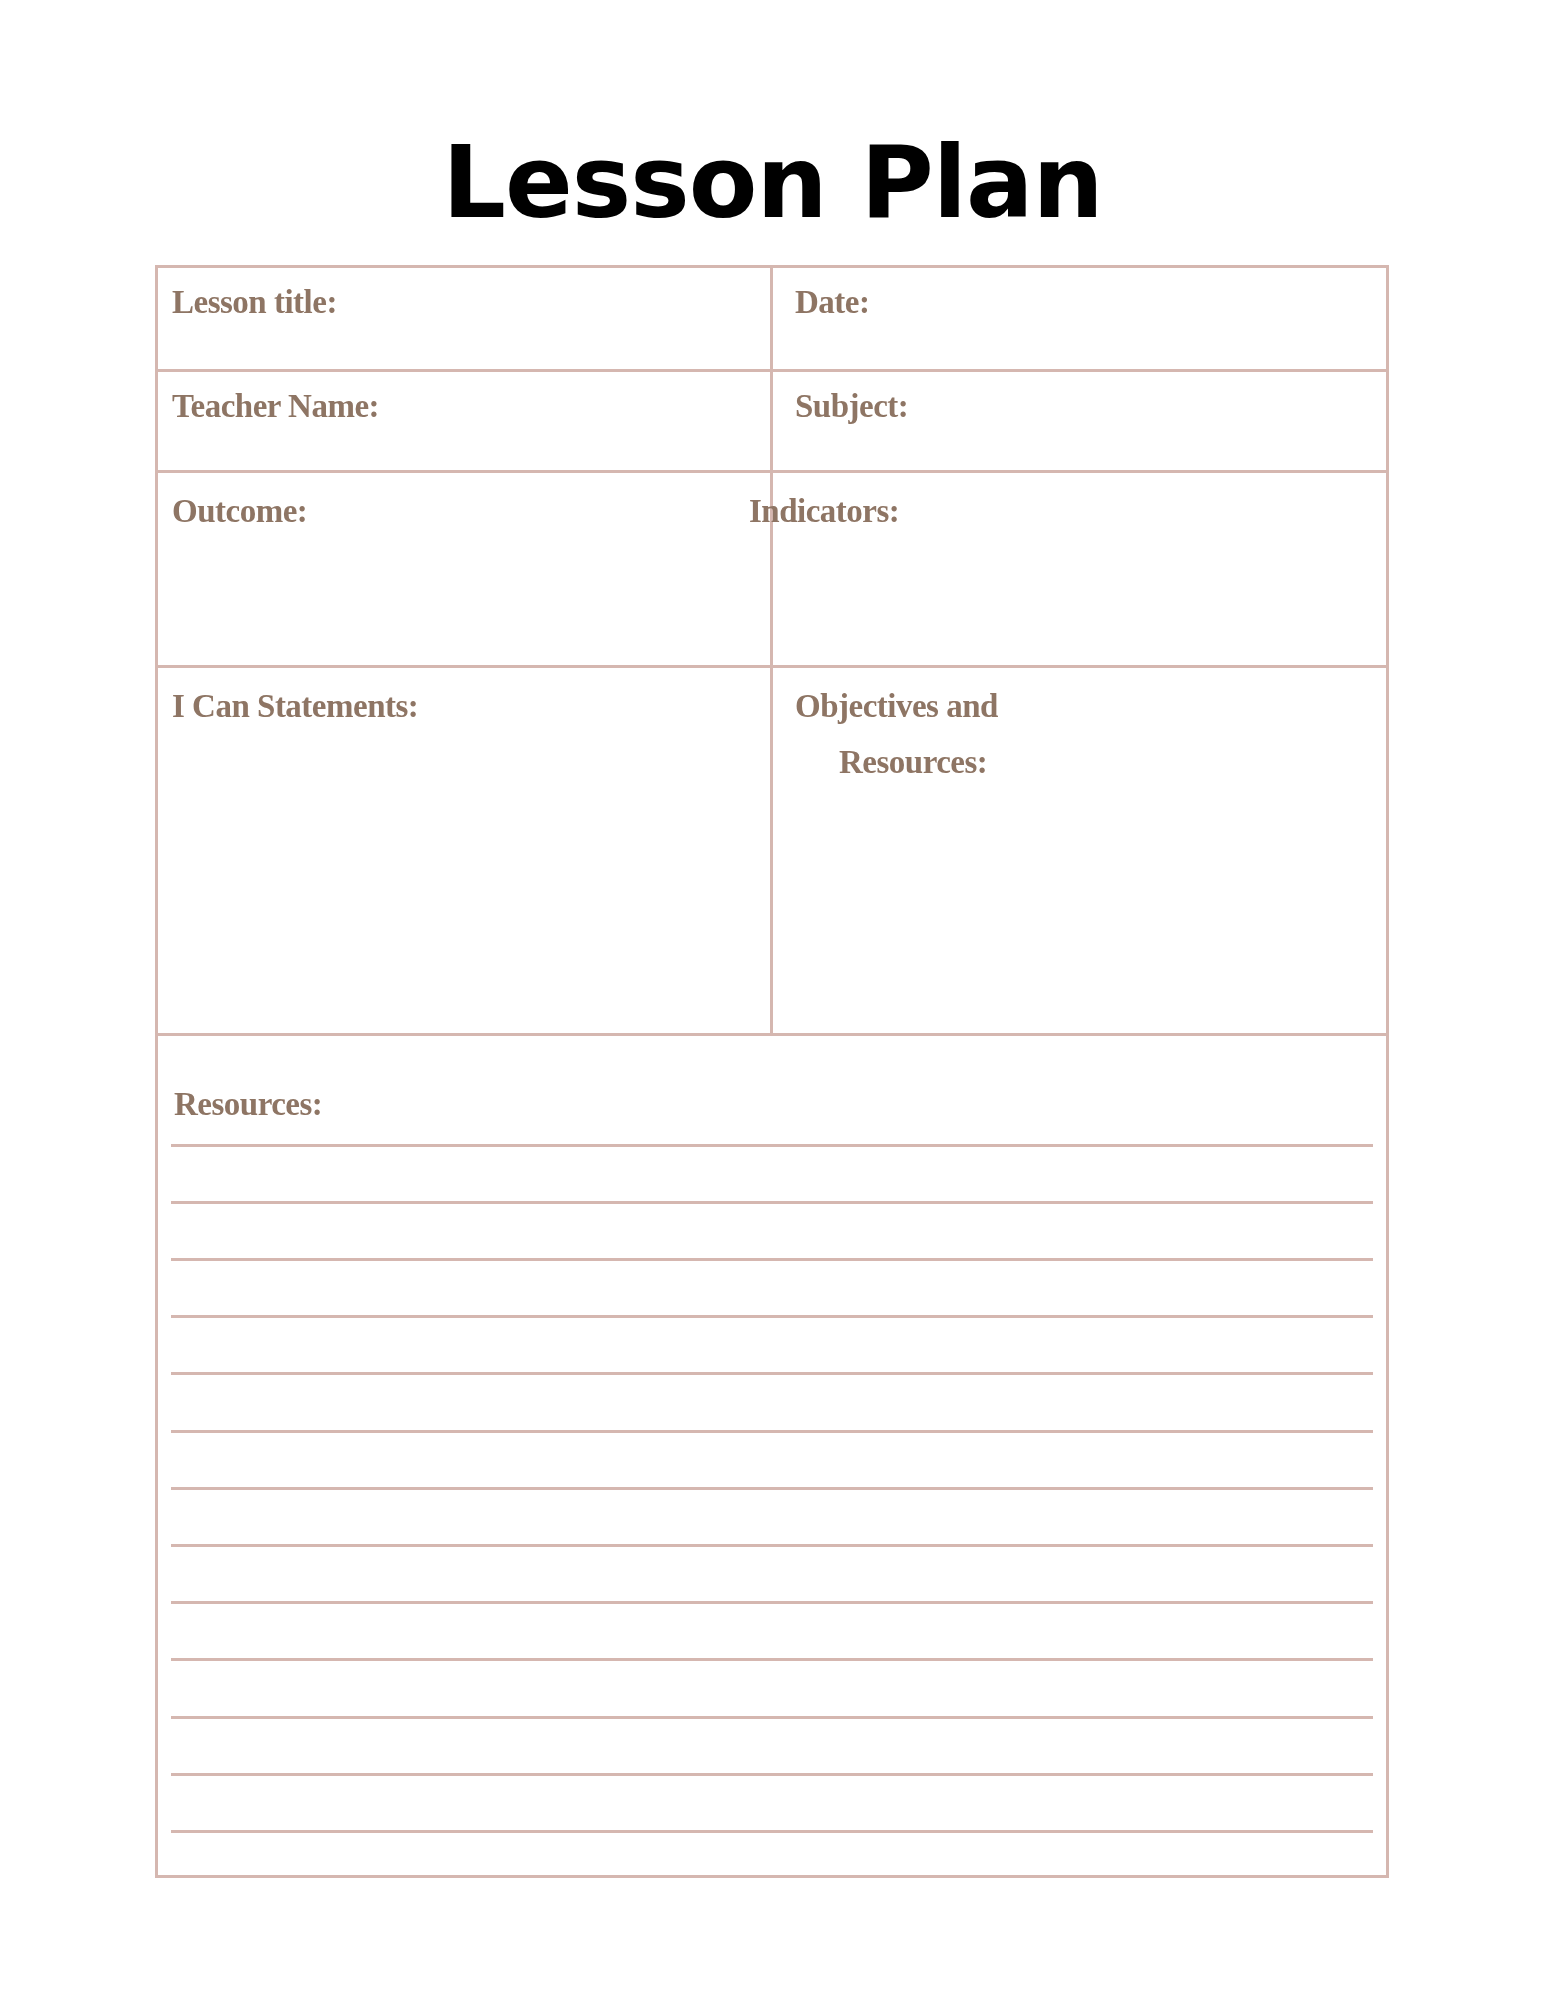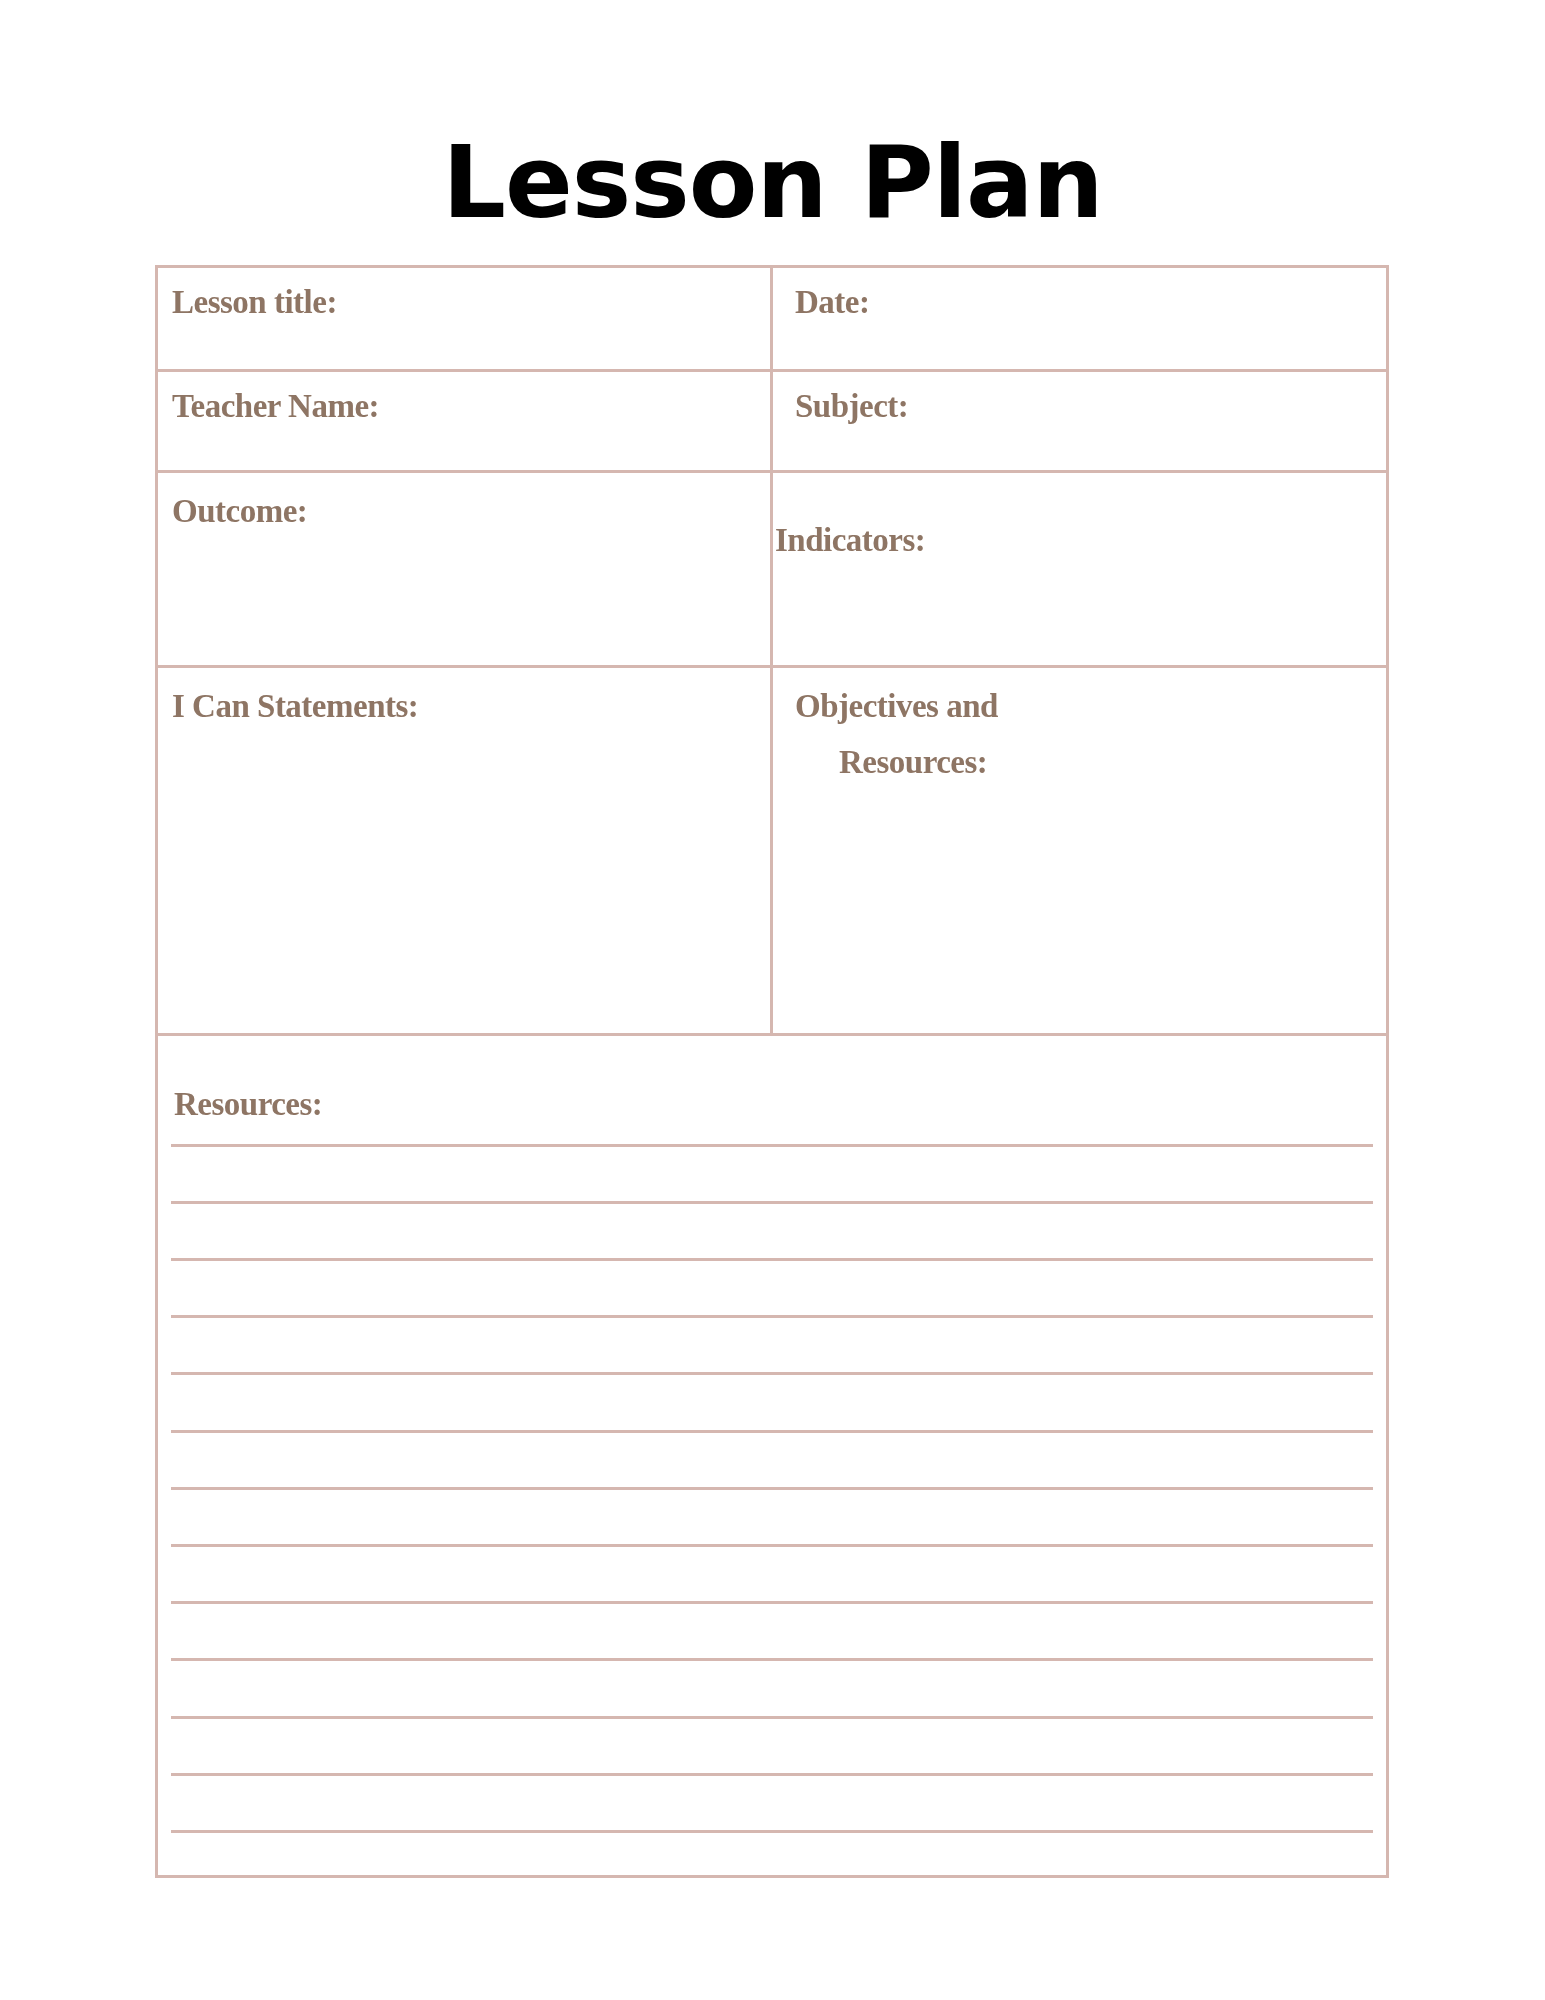--- a/index.html
+++ b/index.html
@@ -78,21 +78,21 @@
 <div class="hline" style="left:155px; top:665px; width:1234px;"></div>
 <div class="hline" style="left:155px; top:1033px; width:1234px;"></div>
 
 <div class="label" style="left:172px; top:274px;">Lesson title:</div>
 <div class="label" style="left:795px; top:274px;">Date:</div>
 
 <div class="label" style="left:172px; top:378px;">Teacher Name:</div>
 <div class="label" style="left:795px; top:378px;">Subject:</div>
 
 <div class="label" style="left:172px; top:483px;">Outcome:</div>
-<div class="label" style="left:775px; top:483px;margin-top:29px;">Indicators:</div>
+<div class="label" style="left:749px; top:483px;">Indicators:</div>
 
 <div class="label" style="left:172px; top:678px;">I Can Statements:</div>
 <div class="label" style="left:795px; top:678px;">Objectives and</div>
 <div class="label" style="left:795px; top:734px;margin-left:44px;">Resources:</div>
 
 <div class="label" style="left:174px; top:1076px;">Resources:</div>
 
 <div>
   <div class="obj-line" style="top:1144px;"></div>
   <div class="obj-line" style="top:1201px;"></div>

